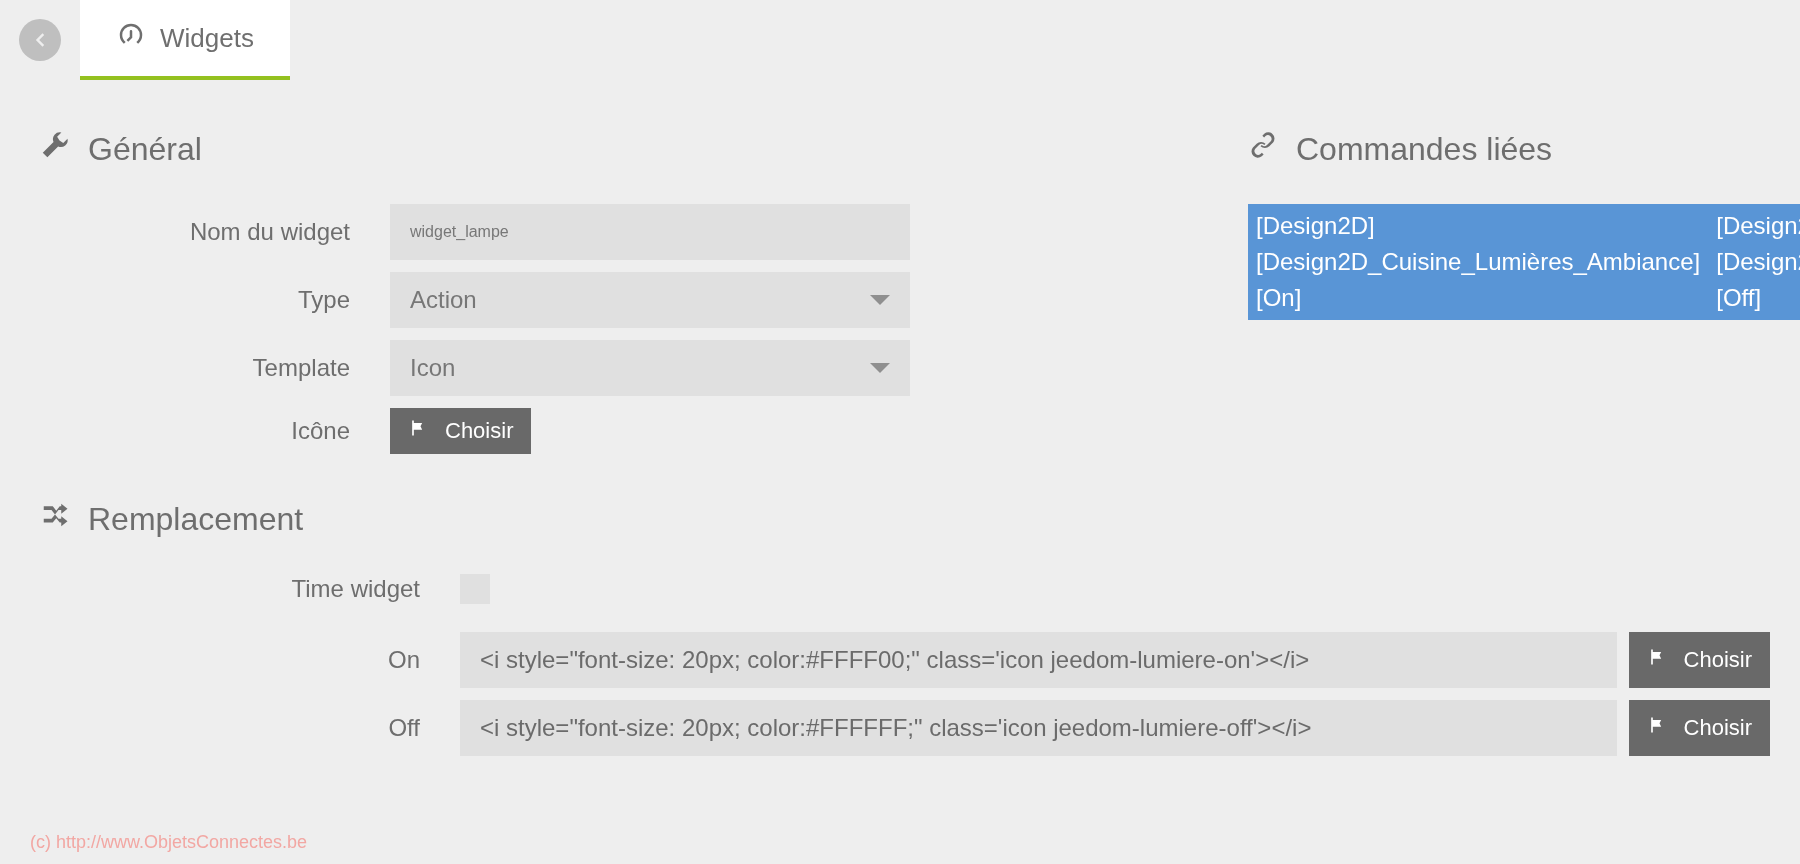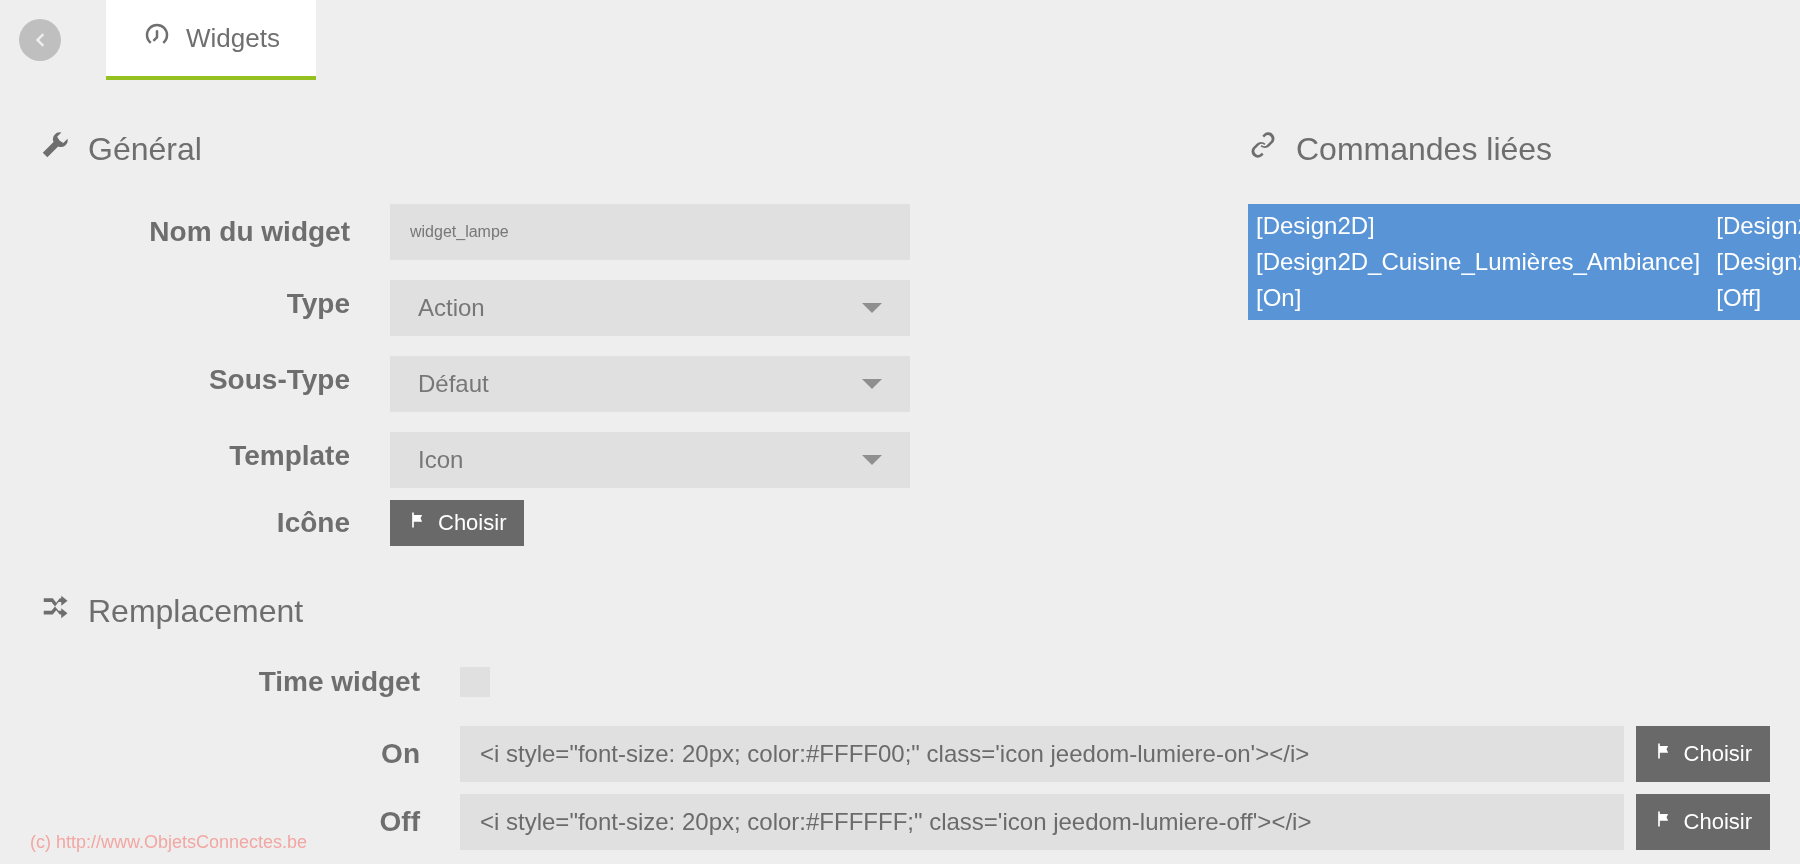--- a/index.html
+++ b/index.html
@@ -10,21 +10,20 @@
     width: 1800px;
     height: 864px;
     position: relative;
   }
   
   .topbar {
     display: flex;
     align-items: stretch;
     height: 80px;
     background: #eeeeee;
-    gap: 26px;
   }
   .back-btn {
     width: 80px;
     display: flex;
     align-items: center;
     justify-content: center;
     cursor: pointer;
   }
   .back-circle {
     width: 42px; height: 42px;
@@ -64,62 +63,61 @@
   .section-title svg { fill: #6e6e6e; }
   .form-row {
     display: flex;
     align-items: center;
     margin-bottom: 12px;
   }
   .form-label {
     flex: 0 0 350px;
     text-align: right;
     padding-right: 40px;
-    font-size: 28px;
+    font-size: 24px;
     color: #6e6e6e;
-    font-weight: 700;
+    font-weight: 400;
   }
   .text-input {
     flex: 0 0 520px;
     height: 56px;
     background: #e0e0e0;
     border: none;
     font-size: 16px;
     color: #777;
     padding: 0 20px;
     outline: none;
   }
   .select {
     flex: 0 0 520px;
     height: 56px;
     background: #e0e0e0;
     display: flex;
     align-items: center;
     justify-content: space-between;
-    padding: 0 28px;
+    padding: 0 20px;
     font-size: 24px;
     color: #777;
     cursor: pointer;
-    margin-top: 8px;
   }
   .select .caret {
     width: 0; height: 0;
     border-left: 10px solid transparent;
     border-right: 10px solid transparent;
     border-top: 10px solid #8f8f8f;
   }
   .btn-dark {
     height: 46px;
     background: #696969;
     color: #ffffff;
     display: inline-flex;
     align-items: center;
     padding: 0 18px;
     font-size: 22px;
-    gap: 10px;
+    gap: 17px;
     cursor: pointer;
     border: none;
   }
   .btn-dark svg { fill: #ffffff; }
   .section-title.second { margin-top: 46px; }
   .form-row.repl .form-label { flex: 0 0 420px; }
   .checkbox {
     width: 30px; height: 30px;
     background: #e0e0e0;
     border: none;
@@ -193,27 +191,20 @@
     </div>
 
     <div class="form-row">
       <div class="form-label">Type</div>
       <div class="select">
         <span>Action</span>
         <span class="caret"></span>
       </div>
     </div>
 
-    <div class="form-row">
-      <div class="form-label">Sous-Type</div>
-      <div class="select">
-        <span>Défaut</span>
-        <span class="caret"></span>
-      </div>
-    </div>
 
     <div class="form-row">
       <div class="form-label">Template</div>
       <div class="select">
         <span>Icon</span>
         <span class="caret"></span>
       </div>
     </div>
 
     <div class="form-row">

